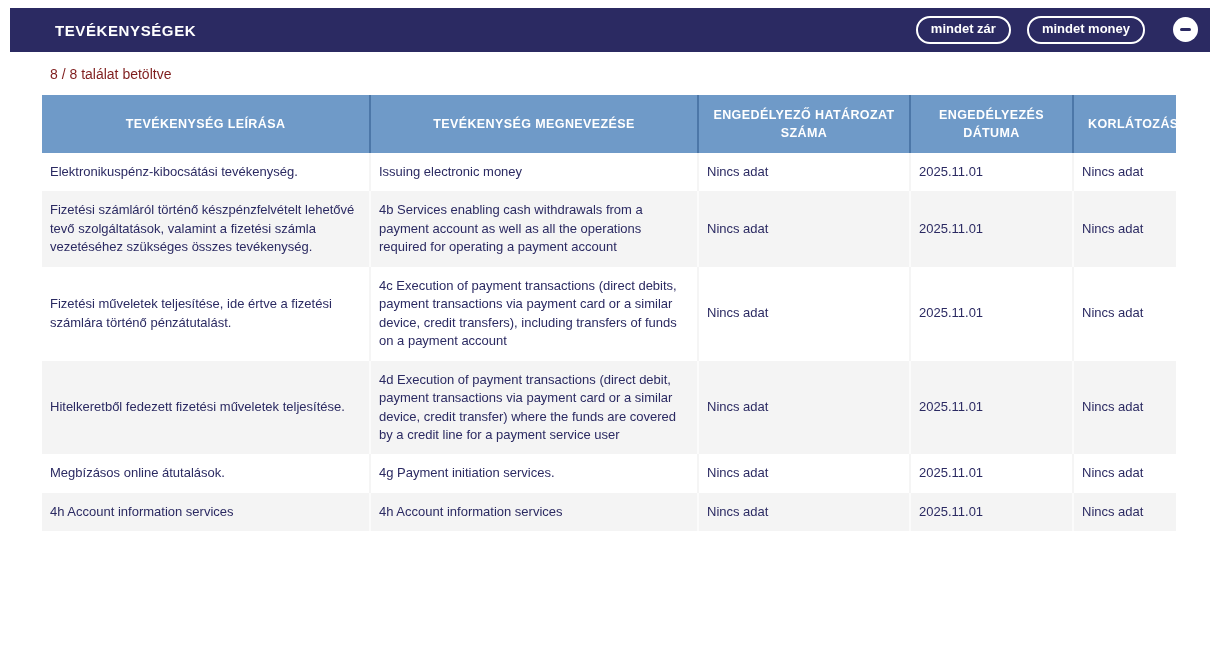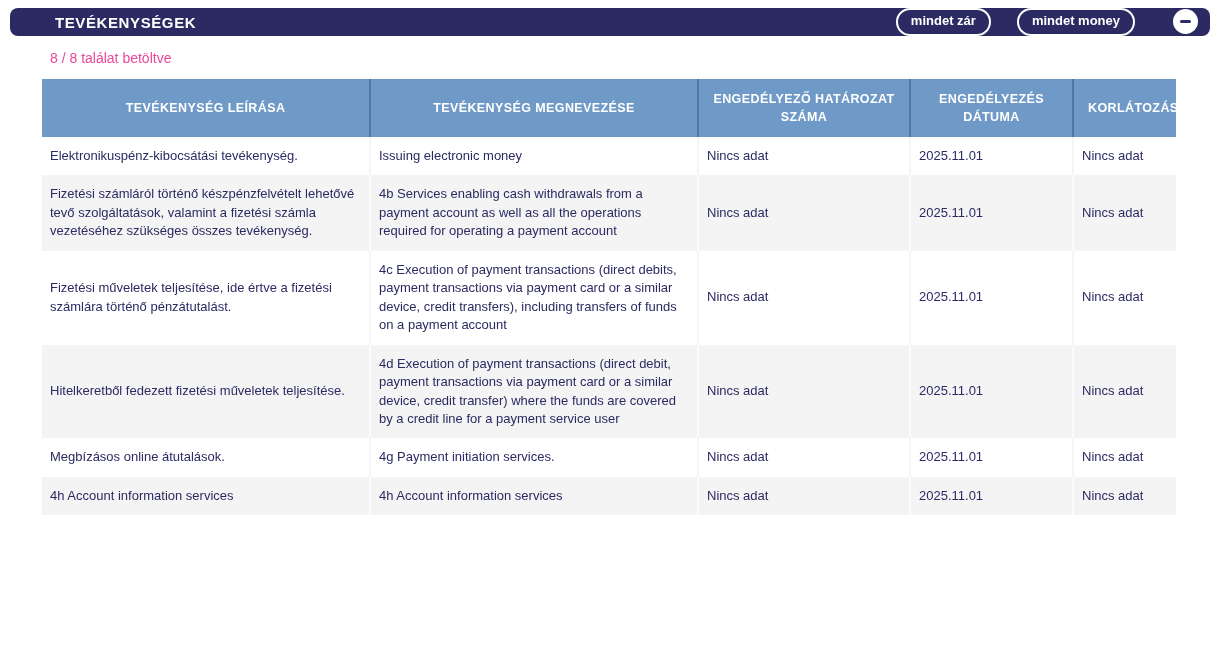--- a/index.html
+++ b/index.html
@@ -7,39 +7,38 @@
     width: 1226px; height: 649px;
     background: #ffffff;
     font-family: "Liberation Sans", sans-serif;
     color: #2b2a62;
     overflow: hidden;
   }
 
   
   .panel-bar {
     margin: 8px 16px 0 10px;
-    height: 28px;
+    height: 44px;
     background: #2b2a62;
     display: flex;
     align-items: center;
-    border-radius: 8px;
   }
   .panel-title {
     color: #ffffff;
     font-size: 15px;
     font-weight: bold;
     letter-spacing: 0.6px;
     margin-left: 45px;
   }
   .bar-actions {
     margin-left: auto;
     margin-right: 12px;
     display: flex;
     align-items: center;
-    gap: 26px;
+    gap: 16px;
   }
   .pill-btn {
     background: transparent;
     border: 2px solid #ffffff;
     border-radius: 14px;
     color: #ffffff;
     font-family: "Liberation Sans", sans-serif;
     font-size: 13px;
     font-weight: bold;
     padding: 3px 13px 4px 13px;
@@ -62,21 +61,21 @@
     display: block;
     width: 11px; height: 3px;
     border-radius: 2px;
     background: #2b2a62;
   }
 
   
   .status-line {
     margin: 14px 0 13px 50px;
     font-size: 14px;
-    color: #ec4899;
+    color: #7f1d1d;
   }
 
   
   .table-wrap { margin: 0 48px 0 42px; }
   table.activities {
     width: 1134px;
     table-layout: fixed;
     border-collapse: collapse;
     font-size: 13px;
     color: #2b2a62;

